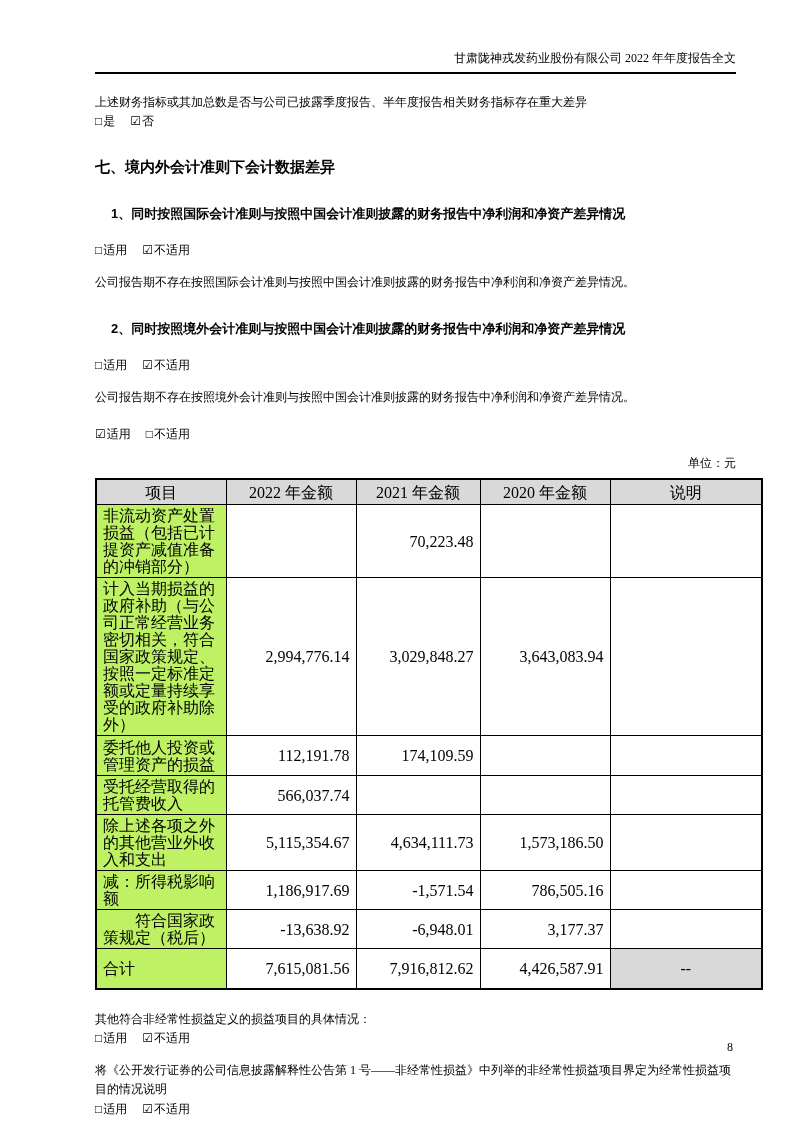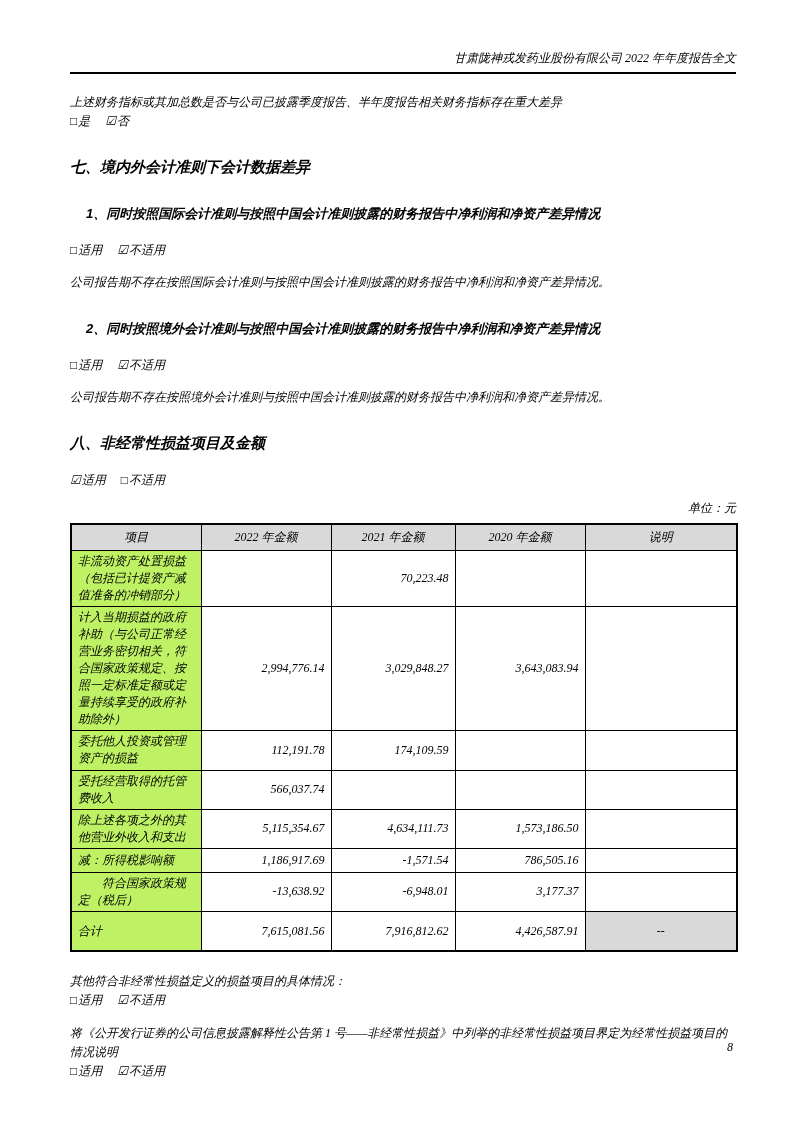--- a/index.html
+++ b/index.html
@@ -1,21 +1,21 @@
 <!DOCTYPE html>
 <html><head>
 <meta charset="utf-8">
 <style>
   html,body{margin:0;padding:0;background:#888;}
   .page{
     width:793px;height:1122px;box-sizing:border-box;
     margin:0 auto;background:#ffffff;position:relative;overflow:hidden;
-    padding:50px 57px 0 70px;
+    padding:50px 57px 0 95px;
     font-family:"Liberation Serif","DejaVu Serif",serif;
-    color:#000;font-size:12px;line-height:1.6;font-style:italic;
+    color:#000;font-size:12px;line-height:1.6;
   }
   .doc-header{font-size:12px;text-align:right;line-height:16px;}
   .header-rule{border-bottom:2px solid #000;margin-top:6px;}
   p{margin:0;}
   .para{margin-top:13px;}
   .q-para{margin-top:19px;}
   .cb-line{}
   .cb-line.wide{margin-top:18px;}
   .cb-opt{margin-right:12px;white-space:nowrap;}
   .cb-glyph{margin-right:1px;}
@@ -27,21 +27,21 @@
     font-family:"Liberation Sans","DejaVu Sans",sans-serif;
     font-size:13px;font-weight:bold;margin:29px 0 0 16px;line-height:1.3;
   }
   .unit-line{text-align:right;margin-top:9px;}
   table.fin{
     border-collapse:collapse;table-layout:fixed;width:666px;margin-top:5px;
     border:2px solid #000;
   }
   table.fin td,table.fin th{
     border:1px solid #000;font-weight:normal;
-    font-size:12px;line-height:17px;padding:2px 6px;
+    font-size:16px;line-height:17px;padding:2px 6px;
     overflow:hidden;word-break:break-all;
   }
   table.fin th{text-align:center;background:#d9d9d9;}
   td.lbl{background:#bef264;text-align:left;}
   td.num{text-align:right;padding-right:10px;}
   td.note{text-align:center;}
   td.gray{background:#d9d9d9;}
   td.indent2{text-indent:2em;}
   .after-block{margin-top:20px;}
   .page-number{position:absolute;top:1038px;right:60px;font-size:12px;}
@@ -70,21 +70,20 @@
   </div>
   <p class="para">公司报告期不存在按照国际会计准则与按照中国会计准则披露的财务报告中净利润和净资产差异情况。</p>
 
   <h2 class="sub">2、同时按照境外会计准则与按照中国会计准则披露的财务报告中净利润和净资产差异情况</h2>
   <div class="cb-line wide">
     <span class="cb-opt"><span class="cb-glyph">□</span><span>适用</span></span>
     <span class="cb-opt"><span class="cb-glyph">☑</span><span>不适用</span></span>
   </div>
   <p class="para">公司报告期不存在按照境外会计准则与按照中国会计准则披露的财务报告中净利润和净资产差异情况。</p>
 
-  <h1 class="sec">八、非经常性损益项目及金额</h1>
   <div class="cb-line wide">
     <span class="cb-opt"><span class="cb-glyph">☑</span><span>适用</span></span>
     <span class="cb-opt"><span class="cb-glyph">□</span><span>不适用</span></span>
   </div>
 
   <div class="unit-line">单位：元</div>
 
   <table class="fin">
     <colgroup>
       <col style="width:130px">

